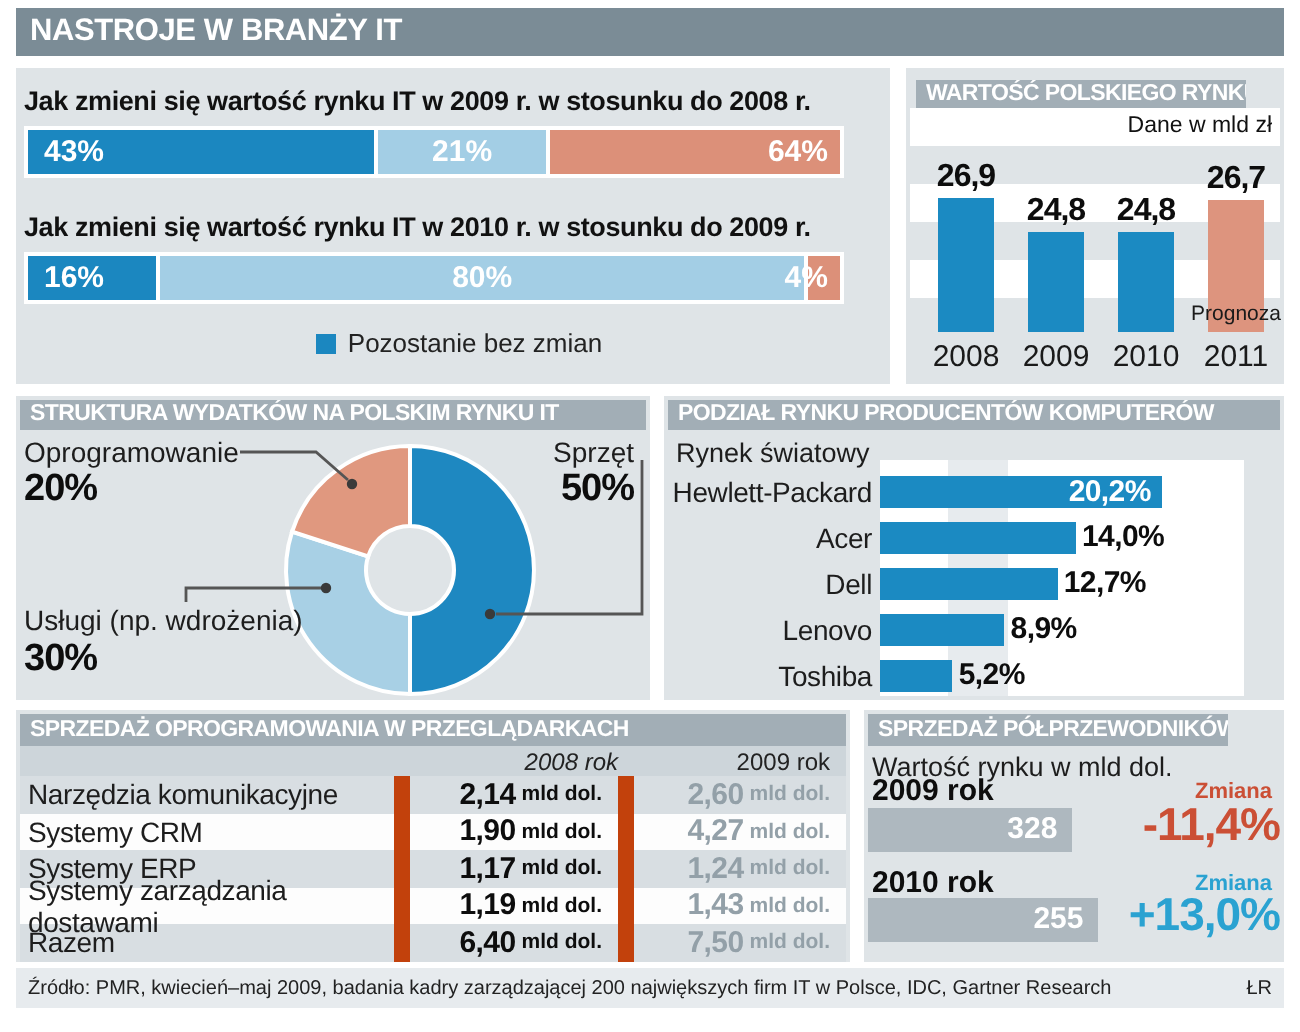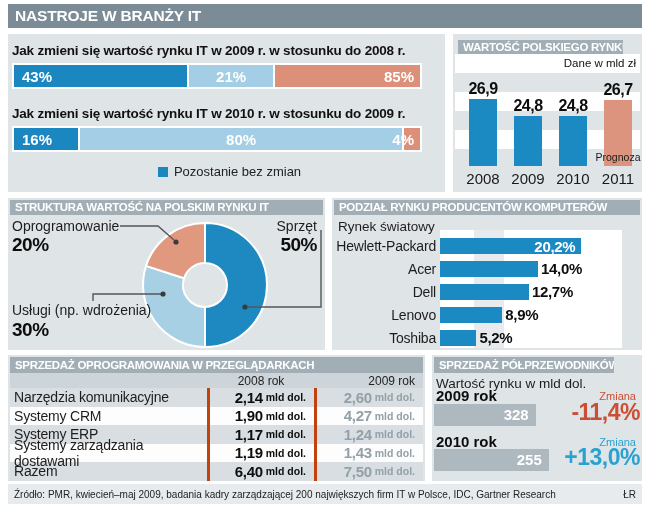--- a/index.html
+++ b/index.html
@@ -48,39 +48,39 @@
   .hrow{display:flex;align-items:center;height:23px;}
   .hlabel{width:104px;text-align:right;font-size:14px;color:#1d1d1d;margin-right:4px;flex:none;letter-spacing:-0.2px;}
   .hbar{height:16px;background:#1b8ac2;position:relative;flex:none;}
   .hval-in{position:absolute;right:6px;top:50%;transform:translateY(-50%);color:#fff;font-weight:bold;font-size:15px;letter-spacing:-0.3px;}
   .hval-out{font-weight:bold;font-size:15px;color:#0d0d0d;margin-left:3px;letter-spacing:-0.3px;}
   
   #panel-e{left:8px;top:355px;width:417px;height:126px;}
   #panel-e .hdrbar{left:2px;top:2px;right:2px;}
   .colhead{position:absolute;left:2px;right:2px;top:18px;height:15px;background:#cdd5da;display:flex;font-size:12px;color:#222;align-items:center;}
   .colhead .sp{flex:1;}
-  .ch2{width:96px;text-align:center;padding-right:8px;flex:none;}
+  .ch2{width:96px;text-align:right;padding-right:8px;flex:none;font-style:italic;}
   .ch3{width:98px;text-align:right;padding-right:8px;flex:none;}
   .trows{position:absolute;left:2px;right:2px;top:33px;}
   .trow{display:flex;align-items:center;height:18.5px;}
   .trow:nth-child(odd){background:#d8dee2;}
   .trow:nth-child(even){background:#fdfdfd;}
   .tlabel{flex:1;padding-left:4px;font-size:14px;color:#1d1d1d;letter-spacing:-0.2px;}
-  .tc{width:96px;flex:none;text-align:left;padding-right:8px;border-left:3px solid #c2410c;align-self:stretch;display:flex;align-items:center;justify-content:flex-end;}
+  .tc{width:96px;flex:none;text-align:left;padding-right:8px;border-left:8px solid #c2410c;align-self:stretch;display:flex;align-items:center;justify-content:flex-end;}
   .tc3{width:98px;}
   .num{font-weight:bold;font-size:15px;color:#0d0d0d;letter-spacing:-0.3px;}
   .unit{font-weight:bold;font-size:10.5px;color:#0d0d0d;margin-left:3px;}
   .muted .num,.muted .unit{color:#93a0a8;}
   
   #panel-f{left:432px;top:355px;width:210px;height:126px;}
   #panel-f .hdrbar{left:2px;top:2px;width:175px;}
   .subtitle-f{position:absolute;left:4px;top:21px;font-size:13.5px;color:#1d1d1d;}
   .semi-year{position:absolute;left:4px;font-weight:bold;font-size:15px;color:#0d0d0d;}
   .semi-bar{position:absolute;left:2px;height:22px;background:#aeb8bf;color:#fff;font-weight:bold;font-size:15px;text-align:right;line-height:22px;padding-right:7px;box-sizing:border-box;}
-  .zmiana{position:absolute;right:6px;font-weight:normal;font-size:11px;margin-left:35px;}
+  .zmiana{position:absolute;right:6px;font-weight:bold;font-size:11px;margin-left:35px;}
   .change{position:absolute;right:2px;font-weight:bold;font-size:23px;letter-spacing:-0.5px;}
   .red{color:#cb4f35;}
   .blu{color:#2aa2d1;}
   
   #footer{position:absolute;left:8px;top:484px;width:634px;height:20px;background:#e7ebee;display:flex;justify-content:space-between;align-items:center;padding:0 6px;box-sizing:border-box;font-size:10px;color:#222;}
 </style>
 </head>
 <body>
 
 <div id="canvas">
@@ -90,21 +90,21 @@
   <div class="panel" id="panel-a">
     <div class="question">Jak zmieni się wartość rynku IT w 2009 r. w stosunku do 2008 r.</div>
     <div class="stackbar">
       <div class="seg seg-dark" style="width: 172.86px;">
           <span class="seg-label sl-left">43%</span>
         </div>
       <div class="seg seg-light" style="width: 84.42px;">
           <span class="seg-label sl-center">21%</span>
         </div>
       <div class="seg seg-salmon" style="width: 144.72px;">
-          <span class="seg-label sl-right">85%</span>
+          <span class="seg-label sl-right">64%</span>
         </div>
     </div>
     <div class="question q2">Jak zmieni się wartość rynku IT w 2010 r. w stosunku do 2009 r.</div>
     <div class="stackbar">
       <div class="seg seg-dark" style="width: 64.32px;">
           <span class="seg-label sl-left">16%</span>
         </div>
       <div class="seg seg-light" style="width: 321.6px;">
           <span class="seg-label sl-center">80%</span>
         </div>
@@ -150,21 +150,21 @@
           <span class="prognoza">Prognoza</span>
         </div>
       </div>
     <span class="xlab" style="left:8px;">2008</span>
     <span class="xlab" style="left:53px;">2009</span>
     <span class="xlab" style="left:98px;">2010</span>
     <span class="xlab" style="left:143px;">2011</span>
   </div>
 
   <div class="panel" id="panel-c">
-    <div class="hdrbar" style="left:2px;top:2px;right:2px;height:15px;line-height:15px;">STRUKTURA WARTOŚĆ NA POLSKIM RYNKU IT</div>
+    <div class="hdrbar" style="left:2px;top:2px;right:2px;height:15px;line-height:15px;">STRUKTURA WYDATKÓW NA POLSKIM RYNKU IT</div>
     <svg width="317" height="152" viewBox="0 0 317 152" style="position:absolute;left:0;top:0;">
       <path d="M 197 25 A 62 62 0 0 1 197 149 L 197 109 A 22 22 0 0 0 197 65 Z" fill="#1e88c1" stroke="#ffffff" stroke-width="2"></path>
       <path d="M 197 149 A 62 62 0 0 1 138.04 67.84 L 176.08 80.20 A 22 22 0 0 0 197 109 Z" fill="#a8d0e5" stroke="#ffffff" stroke-width="2"></path>
       <path d="M 138.04 67.84 A 62 62 0 0 1 197 25 L 197 65 A 22 22 0 0 0 176.08 80.20 Z" fill="#e0987f" stroke="#ffffff" stroke-width="2"></path>
       <polyline points="112,28 150,28 166,42" fill="none" stroke="#555" stroke-width="1.4"></polyline>
       <circle cx="168" cy="44" r="2.6" fill="#3a3a3a"></circle>
       <polyline points="313,32 313,109 240,109" fill="none" stroke="#555" stroke-width="1.4"></polyline>
       <circle cx="237" cy="109" r="2.6" fill="#3a3a3a"></circle>
       <polyline points="153,96 85,96 85,103" fill="none" stroke="#555" stroke-width="1.4"></polyline>
       <circle cx="155" cy="96" r="2.6" fill="#3a3a3a"></circle>

